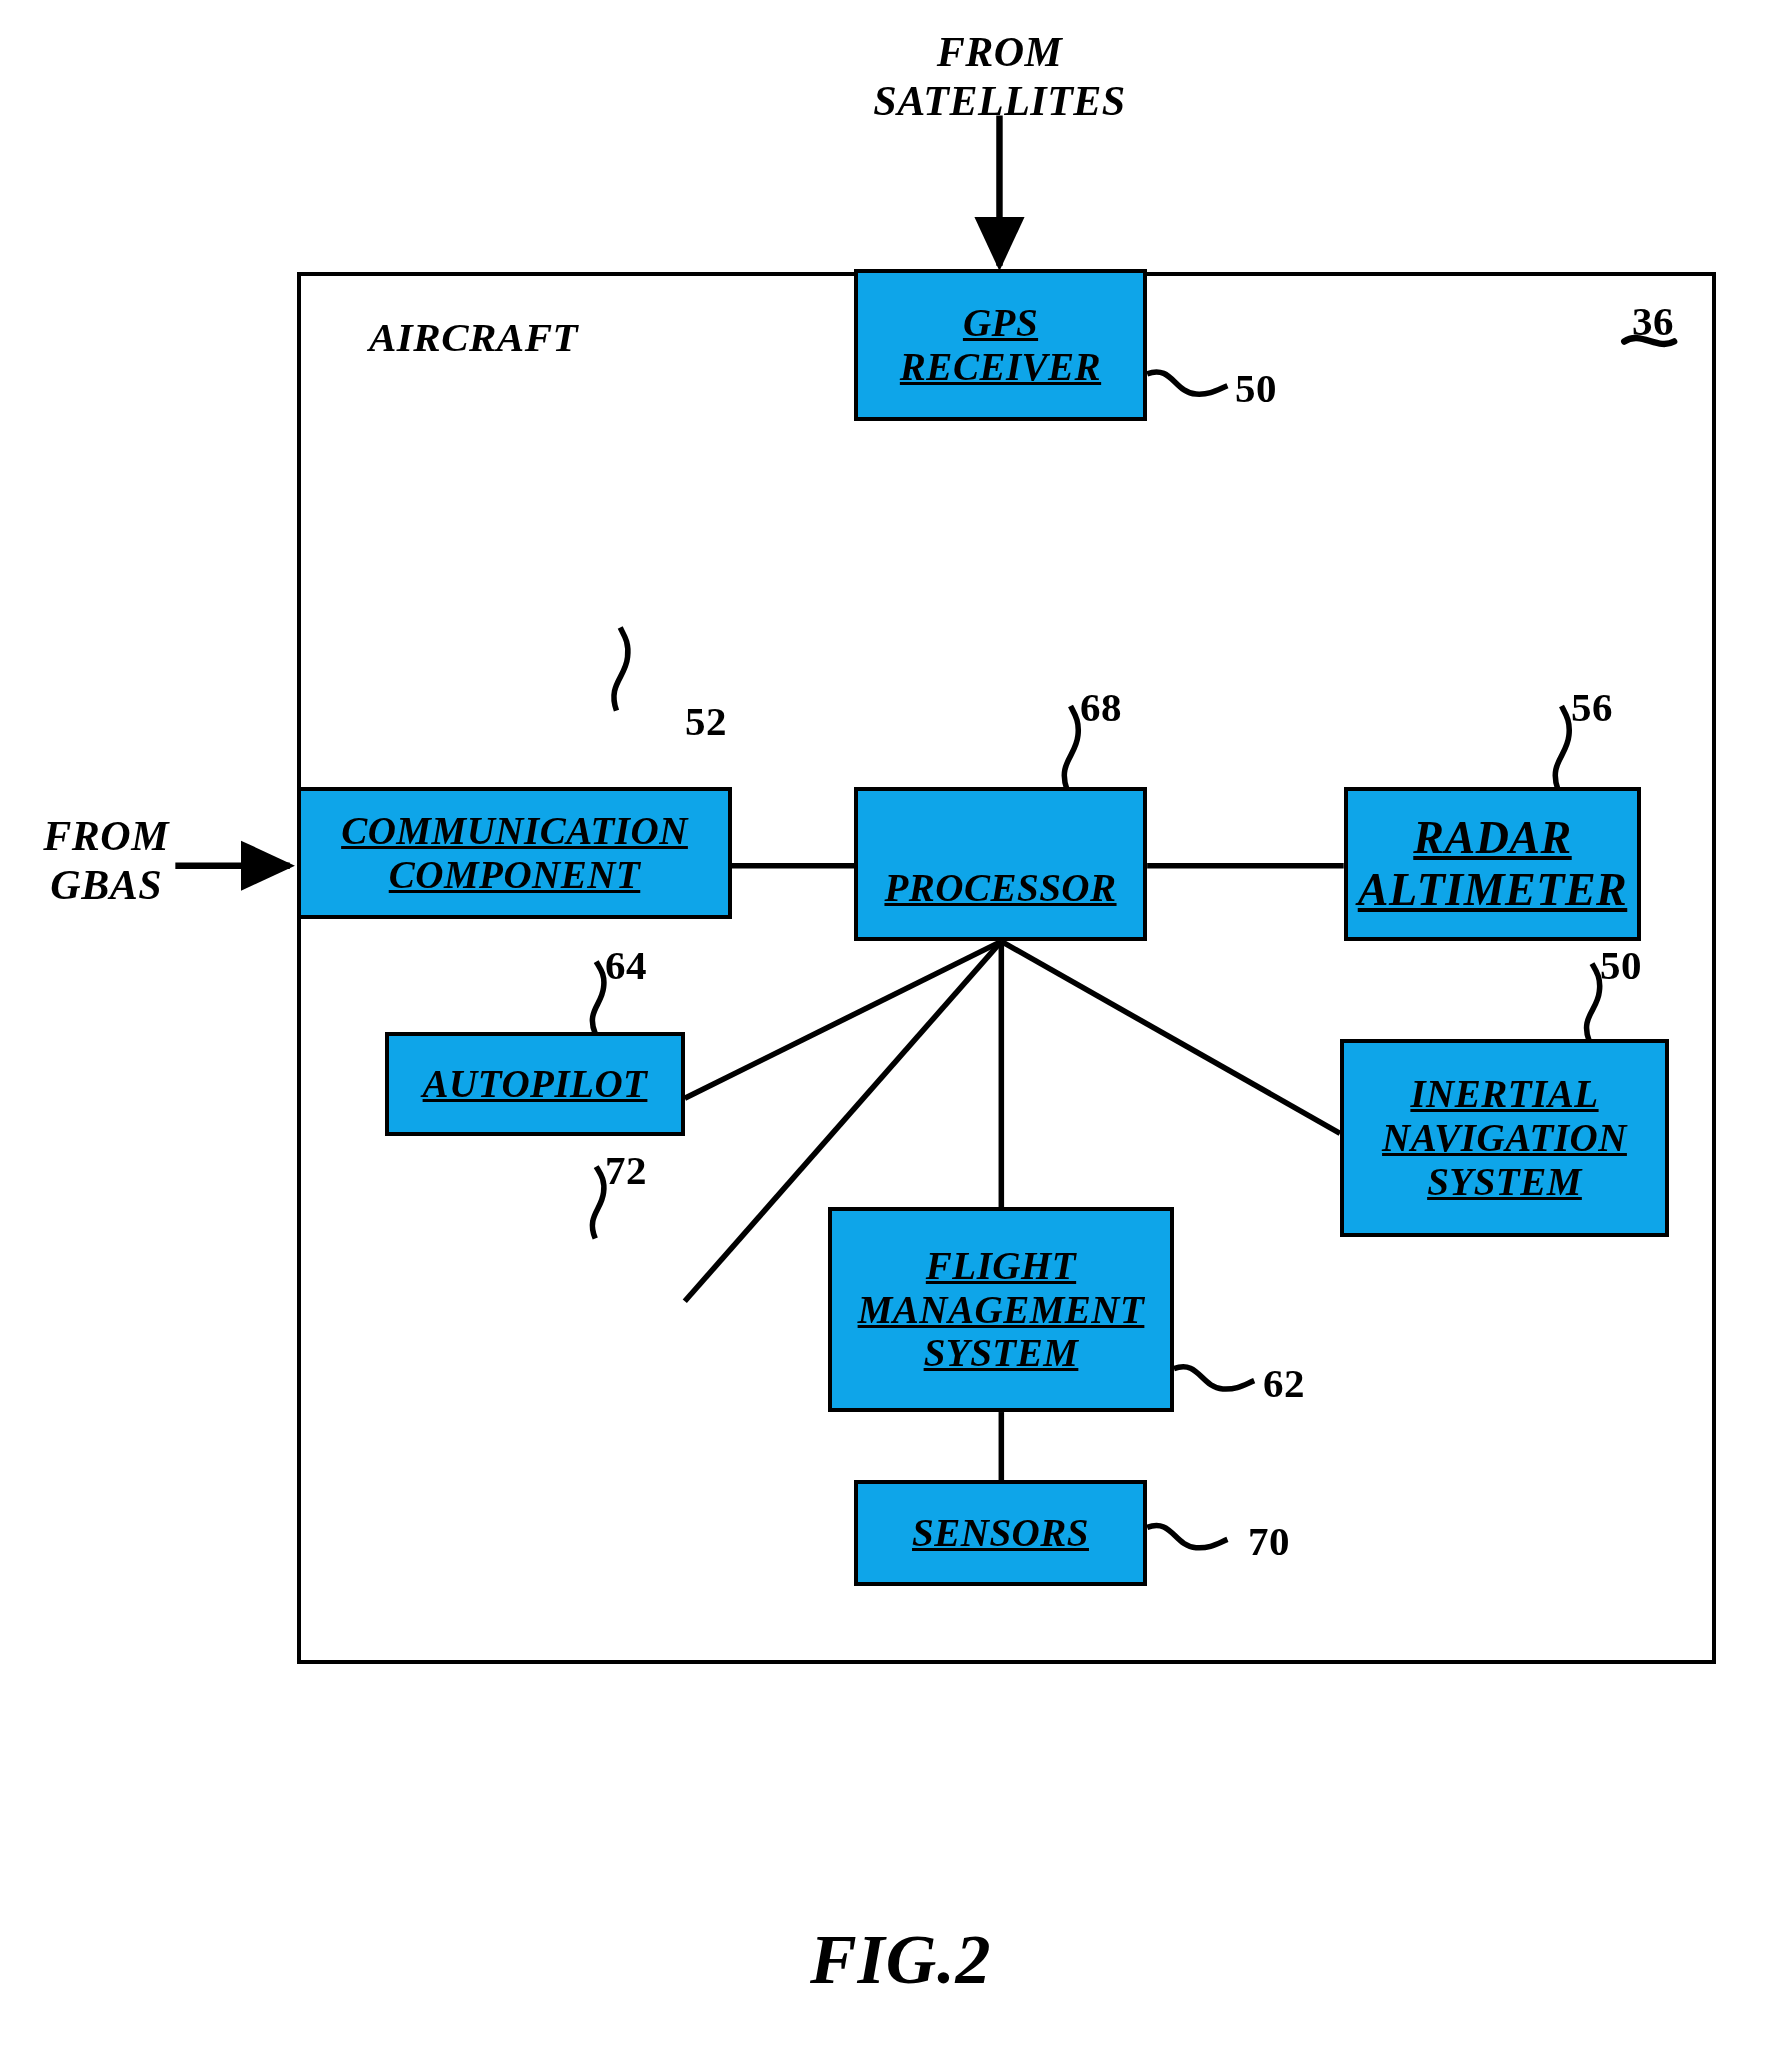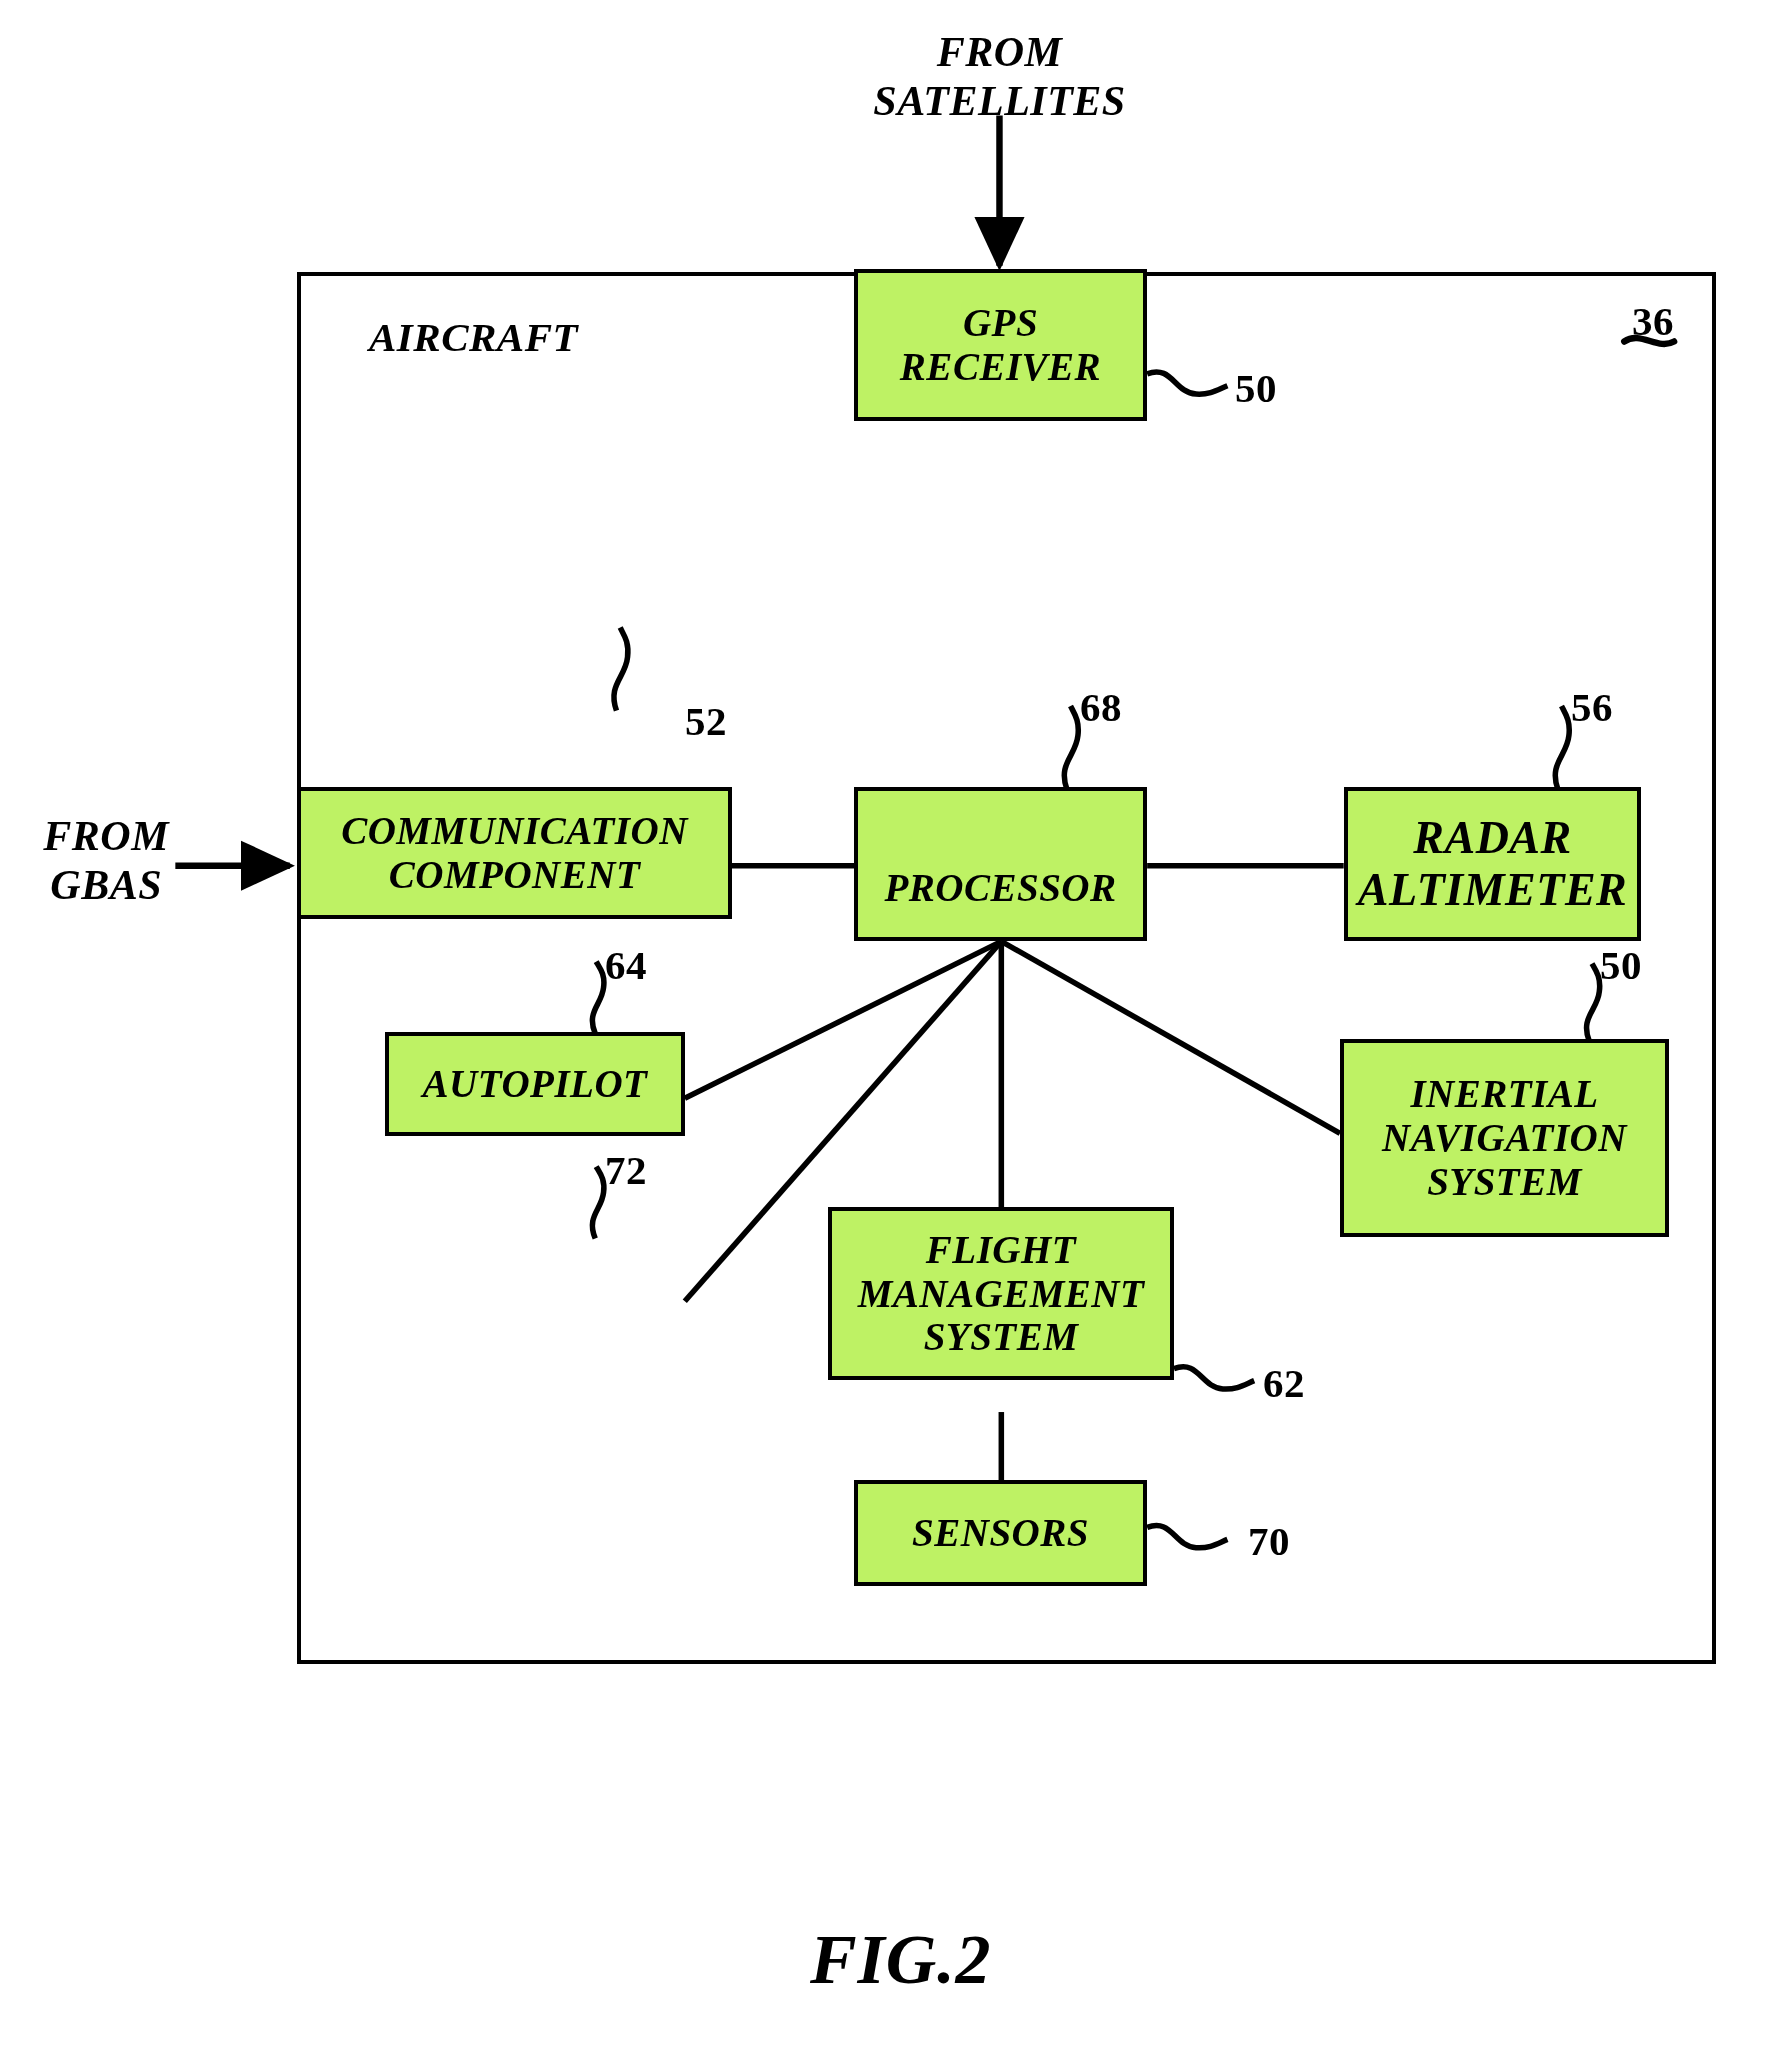--- a/index.html
+++ b/index.html
@@ -17,26 +17,27 @@
   }
   #svg-layer {
     position: absolute;
     top: 0; left: 0;
     width: 1783px;
     height: 2059px;
   }
   .node-box {
     position: absolute;
     border: 4.6px solid #000;
-    background: #bef264;
+    background: #0ea5e9;
     box-sizing: border-box;
     display: flex;
     align-items: center;
     justify-content: center;
     text-align: center;
+    text-decoration: underline;
   }
   .node-box .node-label {
     font-style: italic;
     font-weight: bold;
     color: #000;
     line-height: 1.12;
     letter-spacing: 0.5px;
     white-space: pre-line;
   }
   .outer-frame {
@@ -153,21 +154,21 @@
 
   <div class="ref-num" style="left:605px; top:1146px;">72</div>
 
   <div class="node-box" style="left:1340px; top:1039px; width:329px; height:198px;">
     <span class="node-label" style="font-size:39px;">INERTIAL
 NAVIGATION
 SYSTEM</span>
   </div>
   <div class="ref-num" style="left:1600px; top:941px;">50</div>
 
-  <div class="node-box" style="left:828px; top:1207px; width:346px; height:173px;justify-content:center;">
+  <div class="node-box" style="left:828px; top:1207px; width:346px; height:205px;justify-content:center;">
     <span class="node-label" style="font-size:39px;">FLIGHT
 MANAGEMENT
 SYSTEM</span>
   </div>
   <div class="ref-num" style="left:1263px; top:1359px;">62</div>
 
   <div class="node-box" style="left:854px; top:1480px; width:293px; height:106px;">
     <span class="node-label" style="font-size:39px;">SENSORS</span>
   </div>
   <div class="ref-num" style="left:1248px; top:1517px;">70</div>

